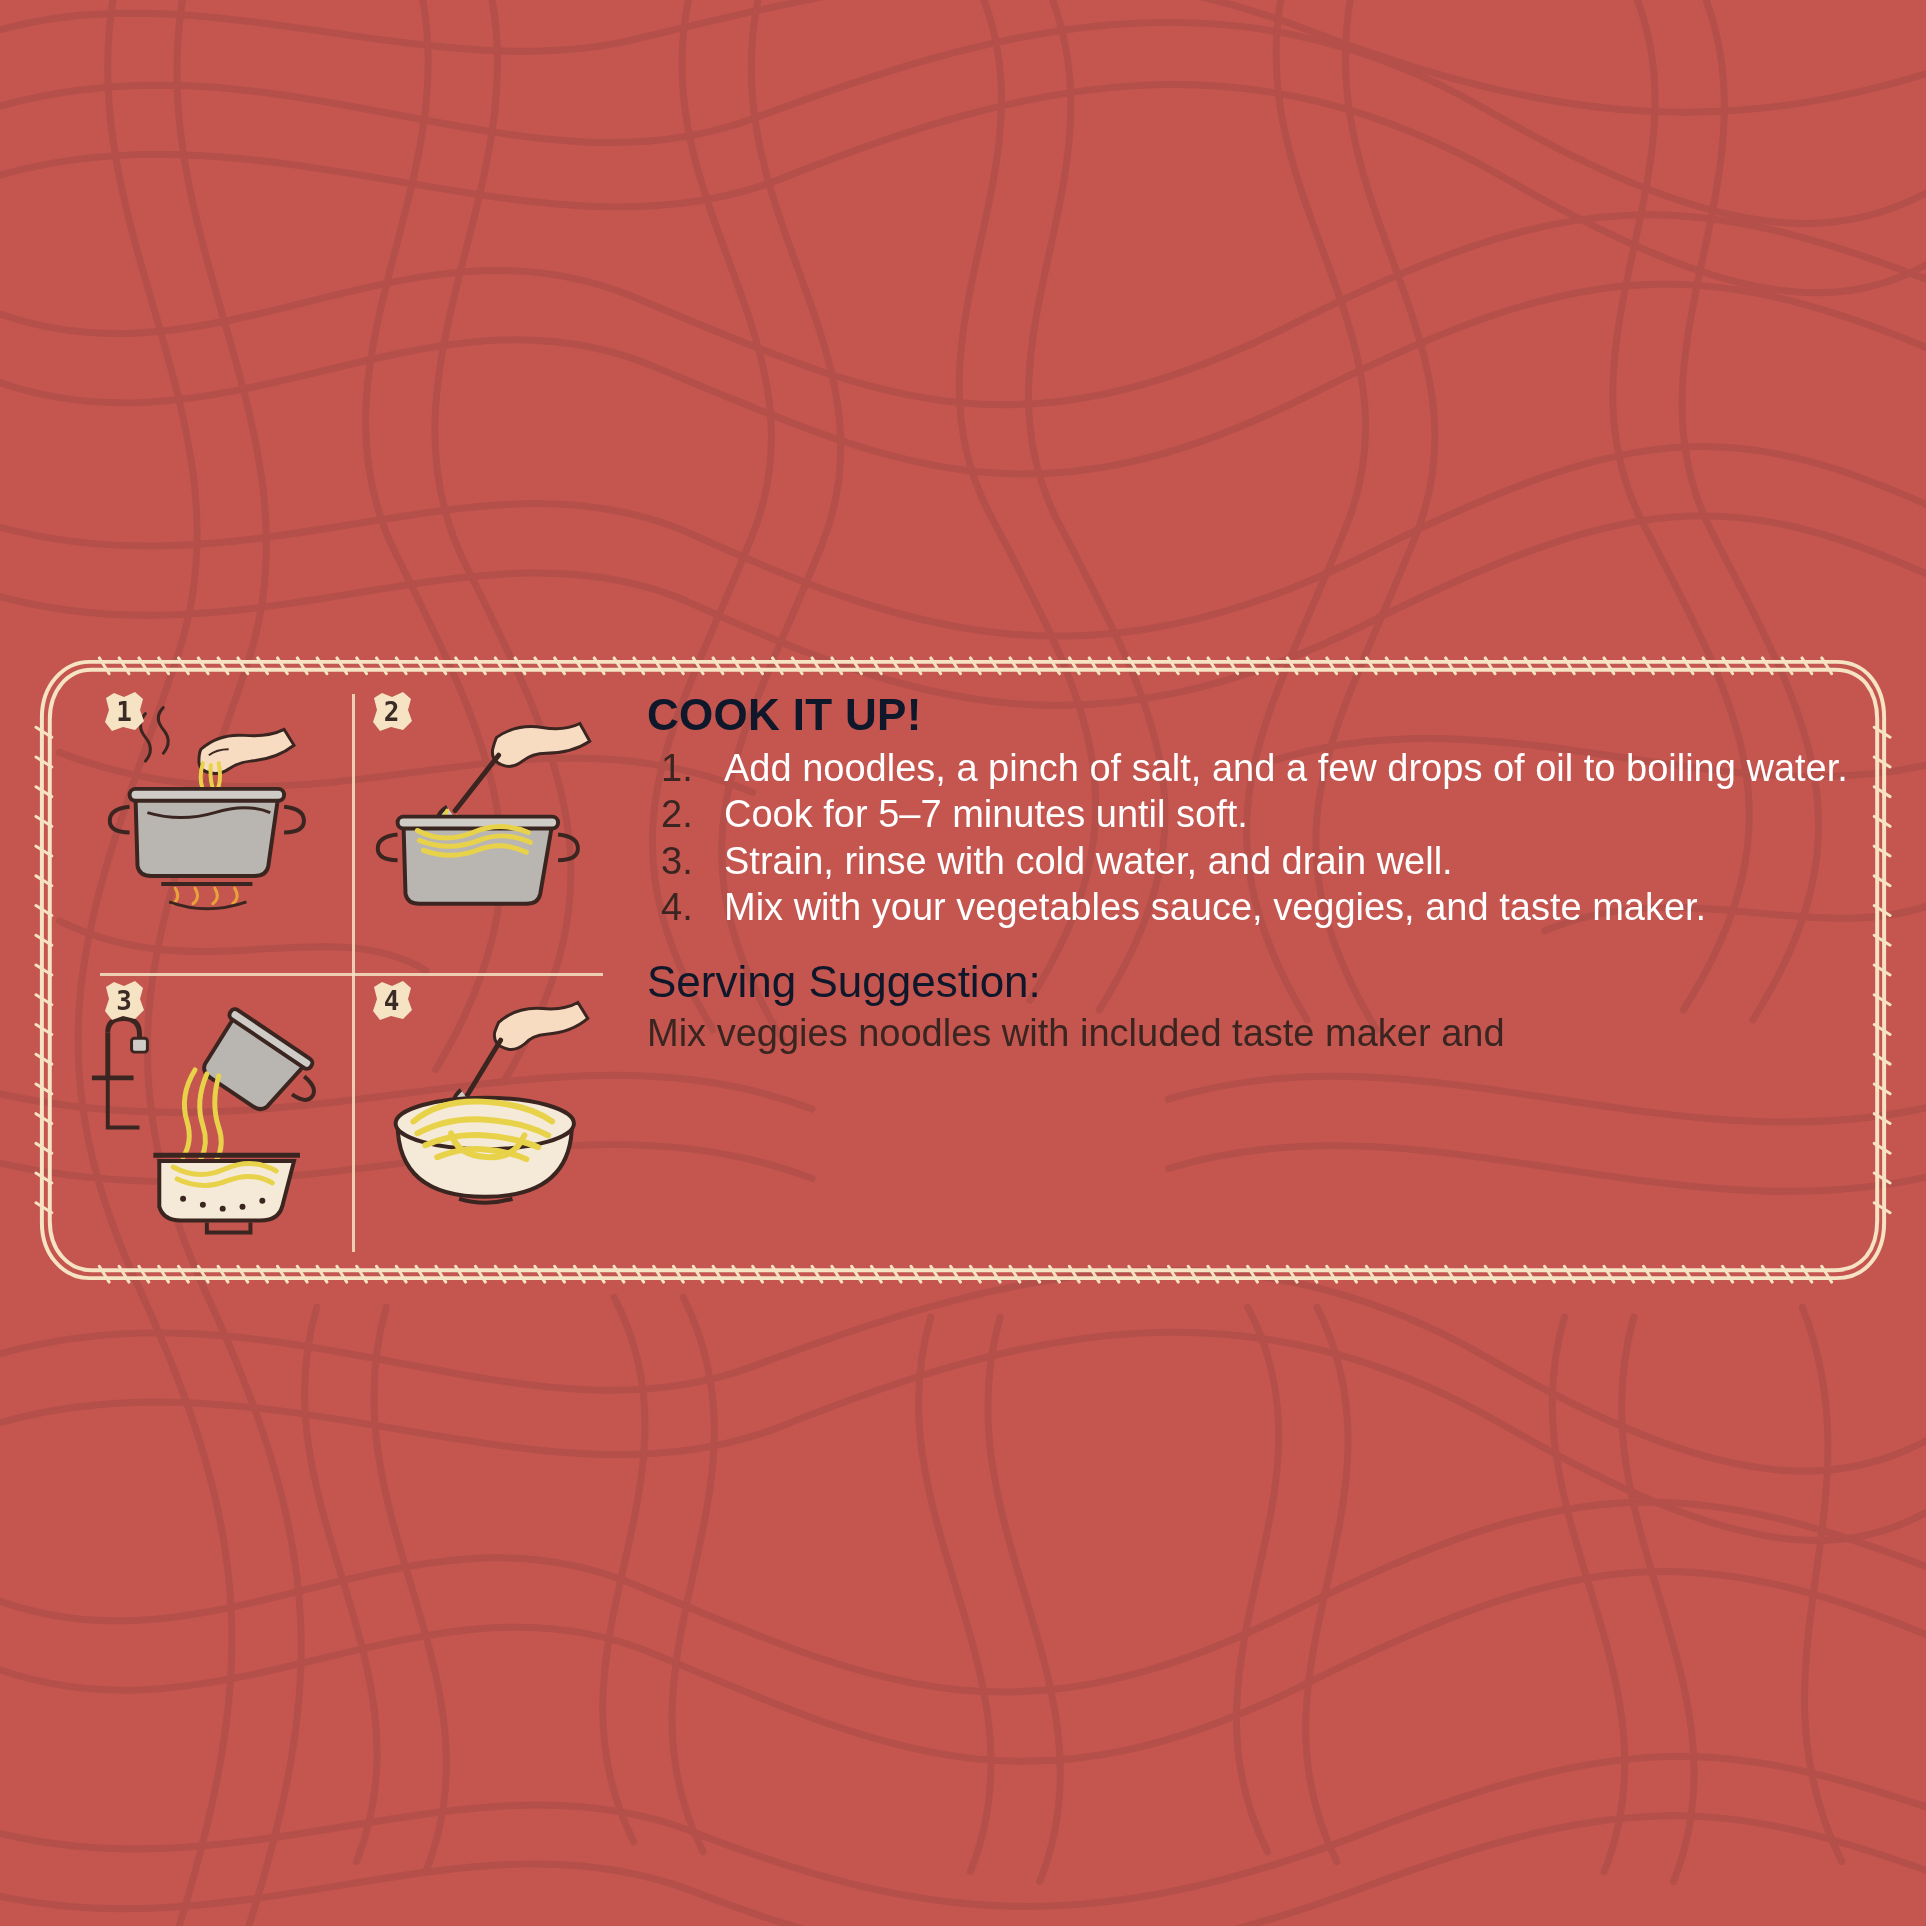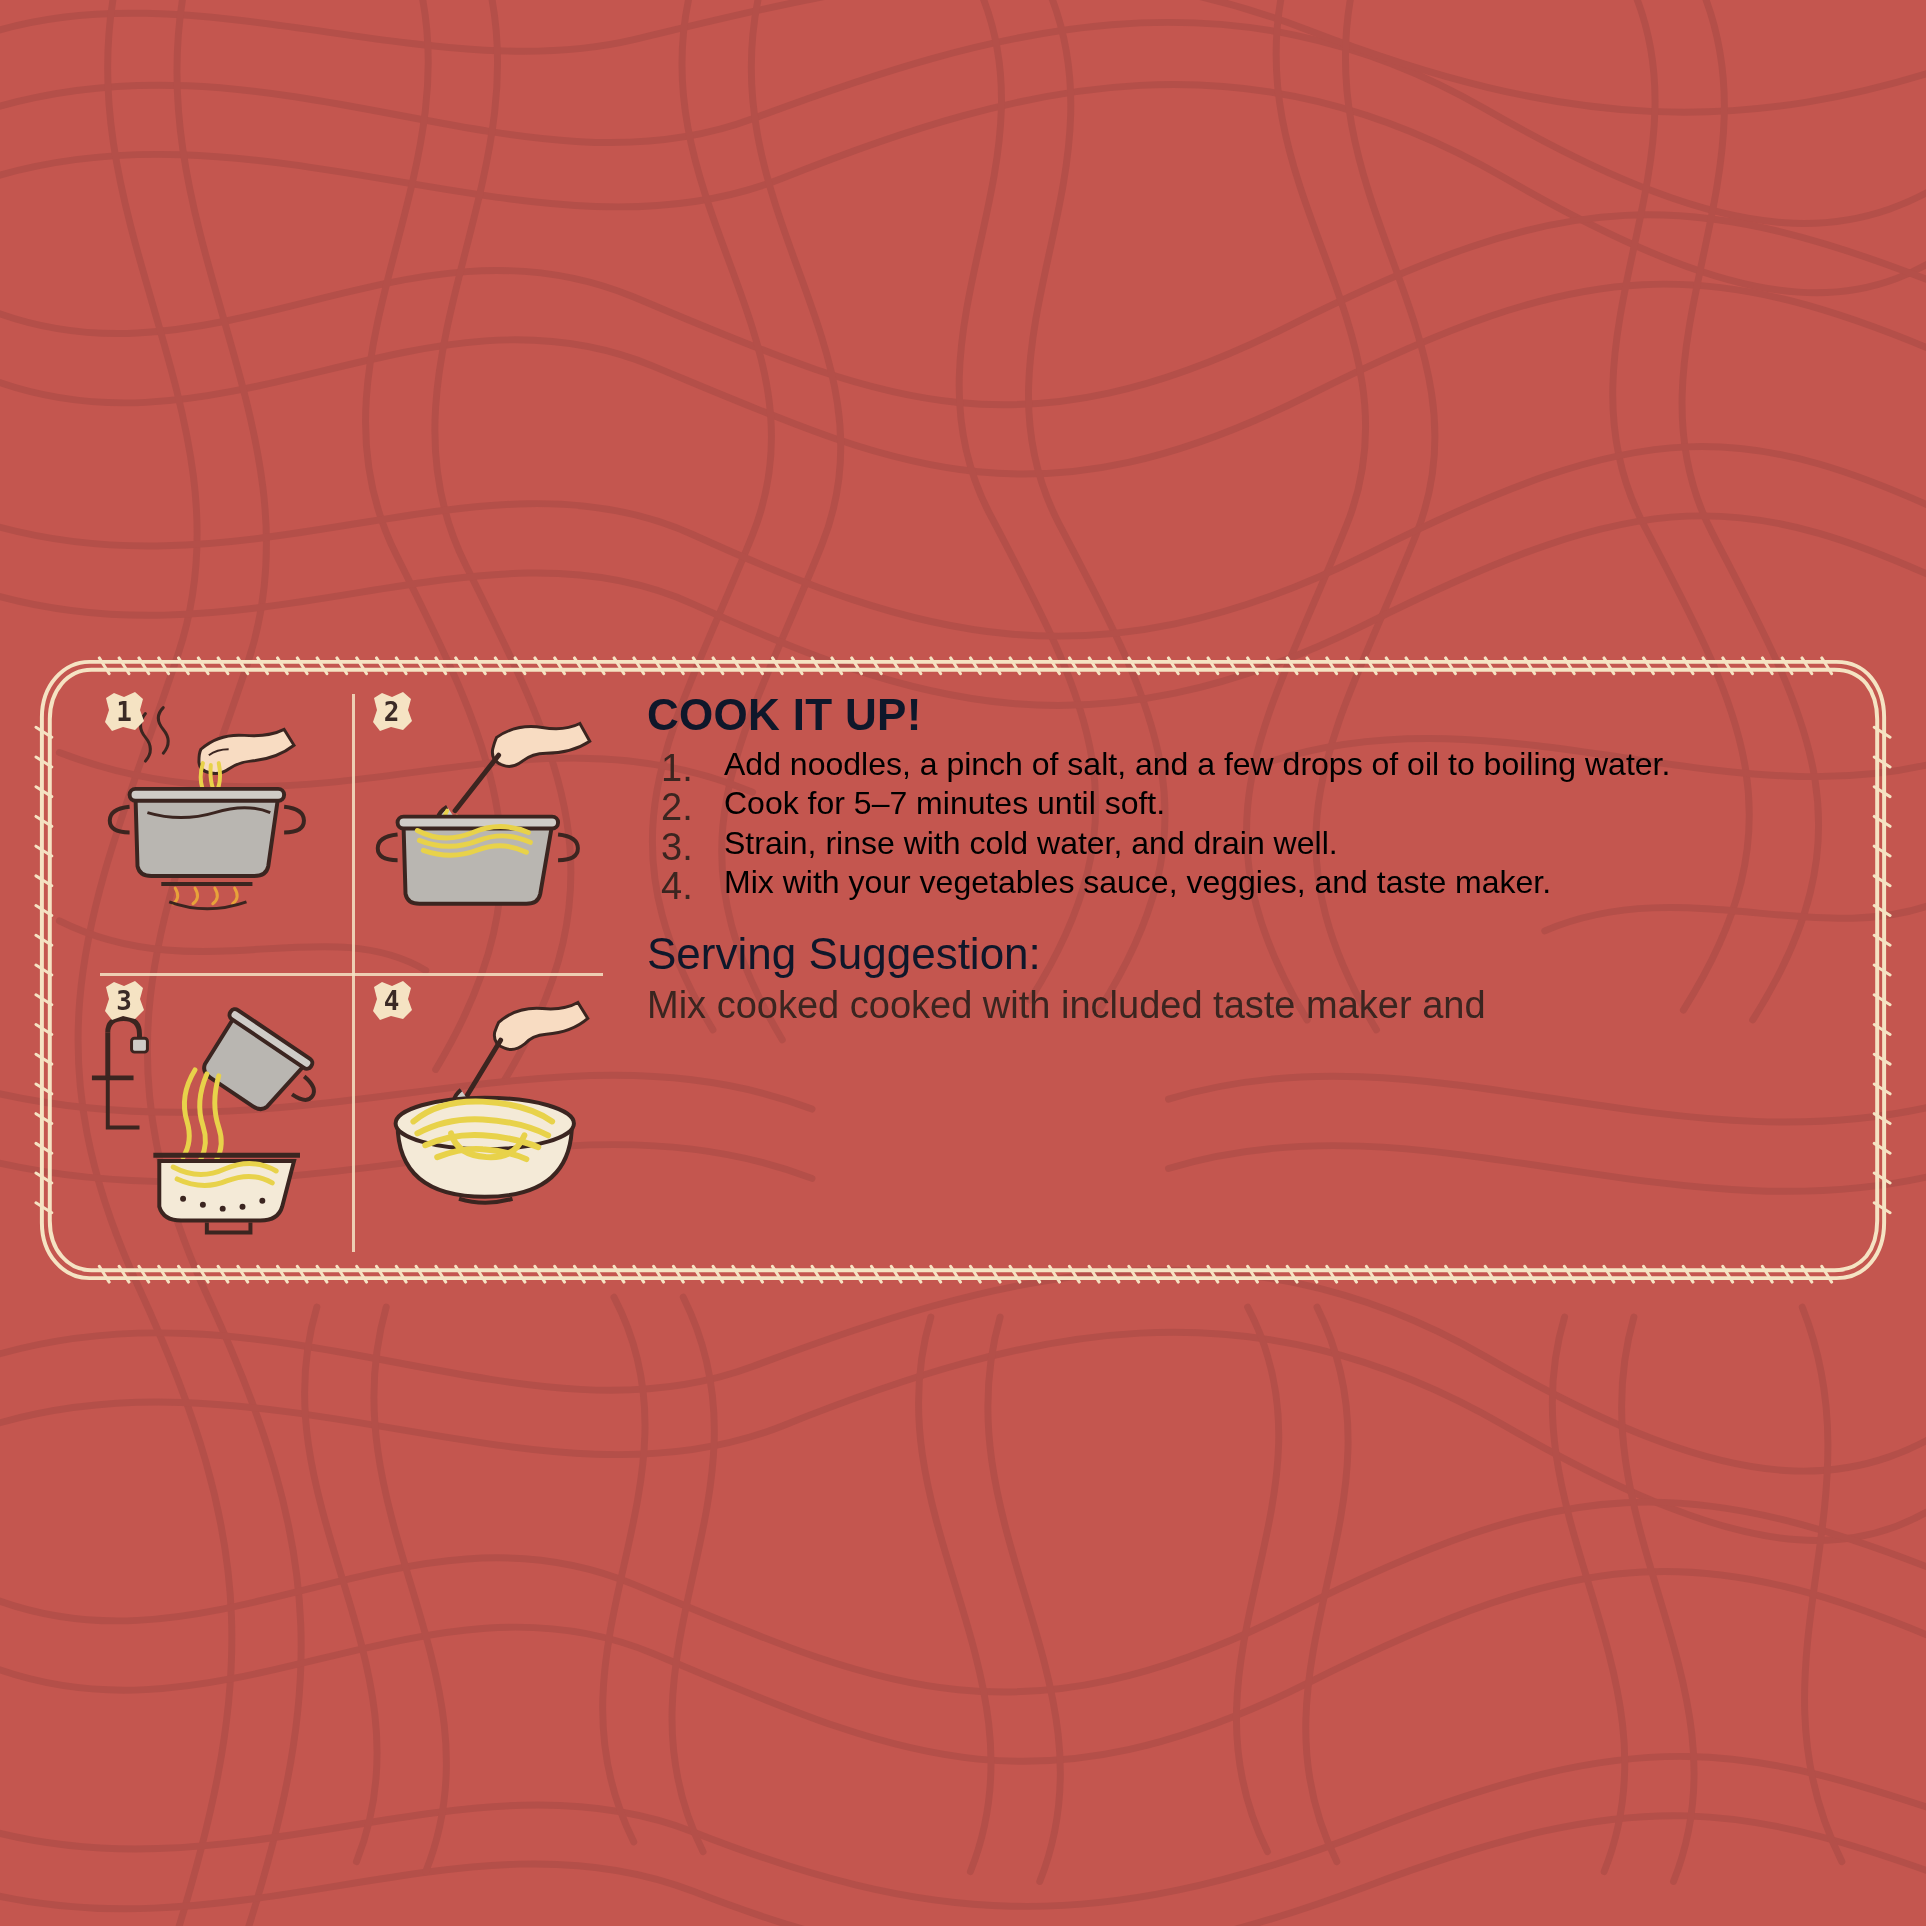--- a/index.html
+++ b/index.html
@@ -116,24 +116,24 @@
   ol#steps-list {
     margin: 0;
     padding: 0 0 0 0;
     list-style: none;
     counter-reset: stepcount;
   }
   ol#steps-list li {
     counter-increment: stepcount;
     position: relative;
     padding-left: 77px;
-    font-size: 32px;
+    font-size: 38px;
     line-height: 1.17;
     margin-bottom: 2px;
-    color: #000000;
+    color: #ffffff;
   }
   ol#steps-list li::before {
     content: counter(stepcount) ".";
     position: absolute;
     left: 14px;
     top: 0;
     width: 50px;
     text-align: left;
     font-size: 38px;
     color: #3b2520;
@@ -385,19 +385,19 @@
 
       <ol id="steps-list">
         <li>Add noodles, a pinch of salt, and a few drops of oil to boiling water.</li>
         <li>Cook for 5–7 minutes until soft.</li>
         <li>Strain, rinse with cold water, and drain well.</li>
         <li>Mix with your vegetables sauce, veggies, and taste maker.</li>
       </ol>
 
       <div id="serving-block">
         <div id="serving-title">Serving Suggestion:</div>
-        <div class="serving-line">Mix cooked cooked with included taste maker and</div>
+        <div class="serving-line">Mix veggies noodles with included taste maker and</div>
       </div>
     </div>
 
   </div>
 </div>
 
 
 </body></html>

